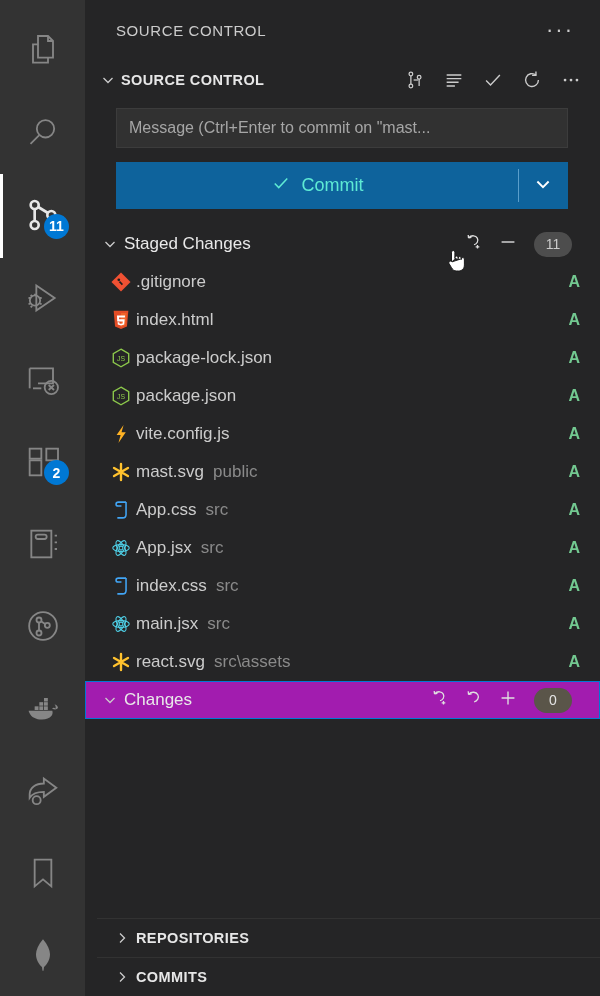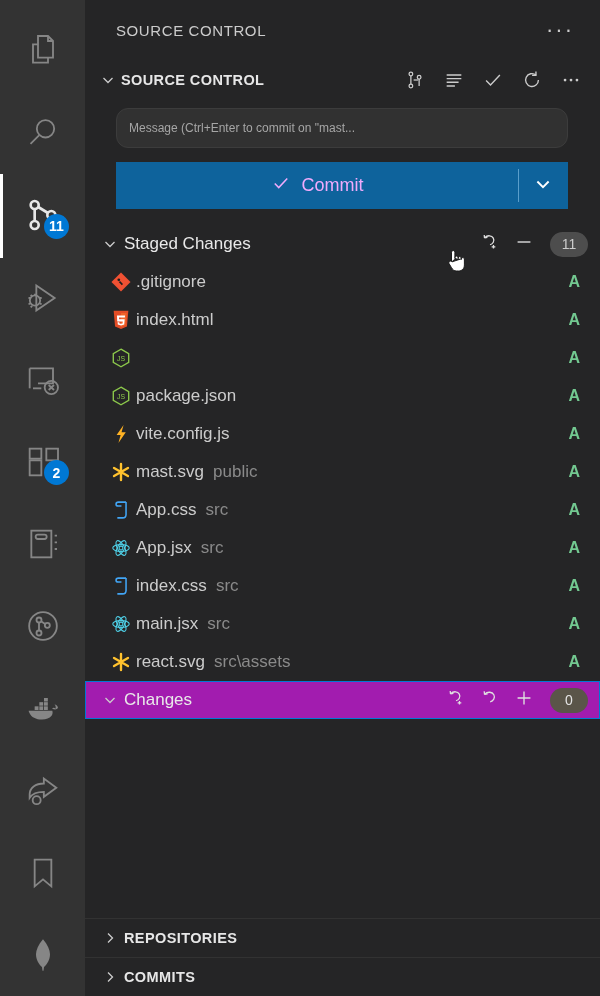--- a/index.html
+++ b/index.html
@@ -86,53 +86,53 @@
   .sc-head-actions .tb { display:flex; align-items:center; justify-content:center; }
 
   
   .commit-input-wrap { padding: 8px 32px 0 31px; }
   .commit-input {
     width: 100%; height: 40px;
     background: #313131;
     border: 1px solid #3c3c3c;
     color: #a0a0a0;
     font-family: "Liberation Sans", sans-serif;
-    font-size: 12px;
+    font-size: 16px;
     padding: 0 12px;
     outline: none;
-    border-radius: 12px;
+    border-radius: 0;
   }
   .commit-input::placeholder { color: #a6a6a6; }
 
   .commit-btn-wrap { padding: 14px 32px 0 31px; display: flex; }
   .commit-btn {
     flex: 1; height: 47px;
     background: #0e639c;
     border: none; cursor: pointer;
     display: flex; align-items: center; justify-content: center;
     gap: 11px;
-    color: #f0abfc; font-size: 18px;
+    color: #5eead4; font-size: 18px;
     font-family: "Liberation Sans", sans-serif;
   }
   .commit-btn-caret {
     width: 50px; height: 47px; background: #0e639c;
     display: flex; align-items: center; justify-content: center;
     cursor: pointer; position: relative;
   }
   .commit-btn-caret::before {
     content: ""; position: absolute; left: 0; top: 7px;
     width: 1px; height: 33px; background: #5a9ecb;
   }
 
   
   .tree { margin-top: 16px; flex: 1; overflow: hidden; position: relative; }
 
   .group-row {
     height: 38px; display: flex; align-items: center;
-    padding-left: 14px; padding-right: 12px;
+    padding-left: 14px; padding-right: 28px;
     cursor: pointer;
     position: relative;
   }
   .group-row.selected {
     background: #a21caf;
     outline: 1px solid #0078d4;
     outline-offset: -1px;
   }
   .group-label { font-size: 17px; color: #e9e9e9; margin-left: 3px; }
   .group-actions { margin-left: auto; display: flex; align-items: center; gap: 12px; color: #e0e0e0; }
@@ -151,21 +151,21 @@
   }
   .file-icon { width: 30px; display: flex; align-items: center; justify-content: center; flex: 0 0 30px; }
   .file-name { font-size: 17px; color: #cccccc; white-space: nowrap; }
   .file-dir { font-size: 17px; color: #8a8a8a; margin-left: 9px; white-space: nowrap; }
   .file-status {
     margin-left: auto; font-size: 16px; color: #73c991; font-weight: 600;
     padding-right: 4px;
   }
 
   
-  .bottom-sections { flex: 0 0 auto; }
+  .bottom-sections { flex: 0 0 auto; margin-left: 12px; }
   .collapsed-head {
     height: 39px; display: flex; align-items: center;
     padding-left: 14px;
     border-top: 1px solid #323232;
     cursor: pointer;
   }
   .collapsed-title {
     font-size: 14.5px; font-weight: bold; color: #e7e7e7;
     letter-spacing: 0.4px; margin-left: 3px;
   }
@@ -443,20 +443,21 @@
           <span class="file-status">A</span>
         </div>
 
         <div class="file-row">
           <span class="file-icon">
             <svg width="22" height="22" viewBox="0 0 24 24" fill="none" stroke="#8cc84b" stroke-width="1.5">
               <path d="M12 2.4l8.4 4.8v9.6L12 21.6 3.6 16.8V7.2z"></path>
               <text x="12" y="15.3" font-size="7.5" font-family="sans-serif" fill="#8cc84b" stroke="none" text-anchor="middle">JS</text>
             </svg>
           </span>
+          <span class="file-name">package-lock.json</span>
           <span class="file-dir"></span>
           <span class="file-status">A</span>
         </div>
 
         <div class="file-row">
           <span class="file-icon">
             <svg width="22" height="22" viewBox="0 0 24 24" fill="none" stroke="#8cc84b" stroke-width="1.5">
               <path d="M12 2.4l8.4 4.8v9.6L12 21.6 3.6 16.8V7.2z"></path>
               <text x="12" y="15.3" font-size="7.5" font-family="sans-serif" fill="#8cc84b" stroke="none" text-anchor="middle">JS</text>
             </svg>

